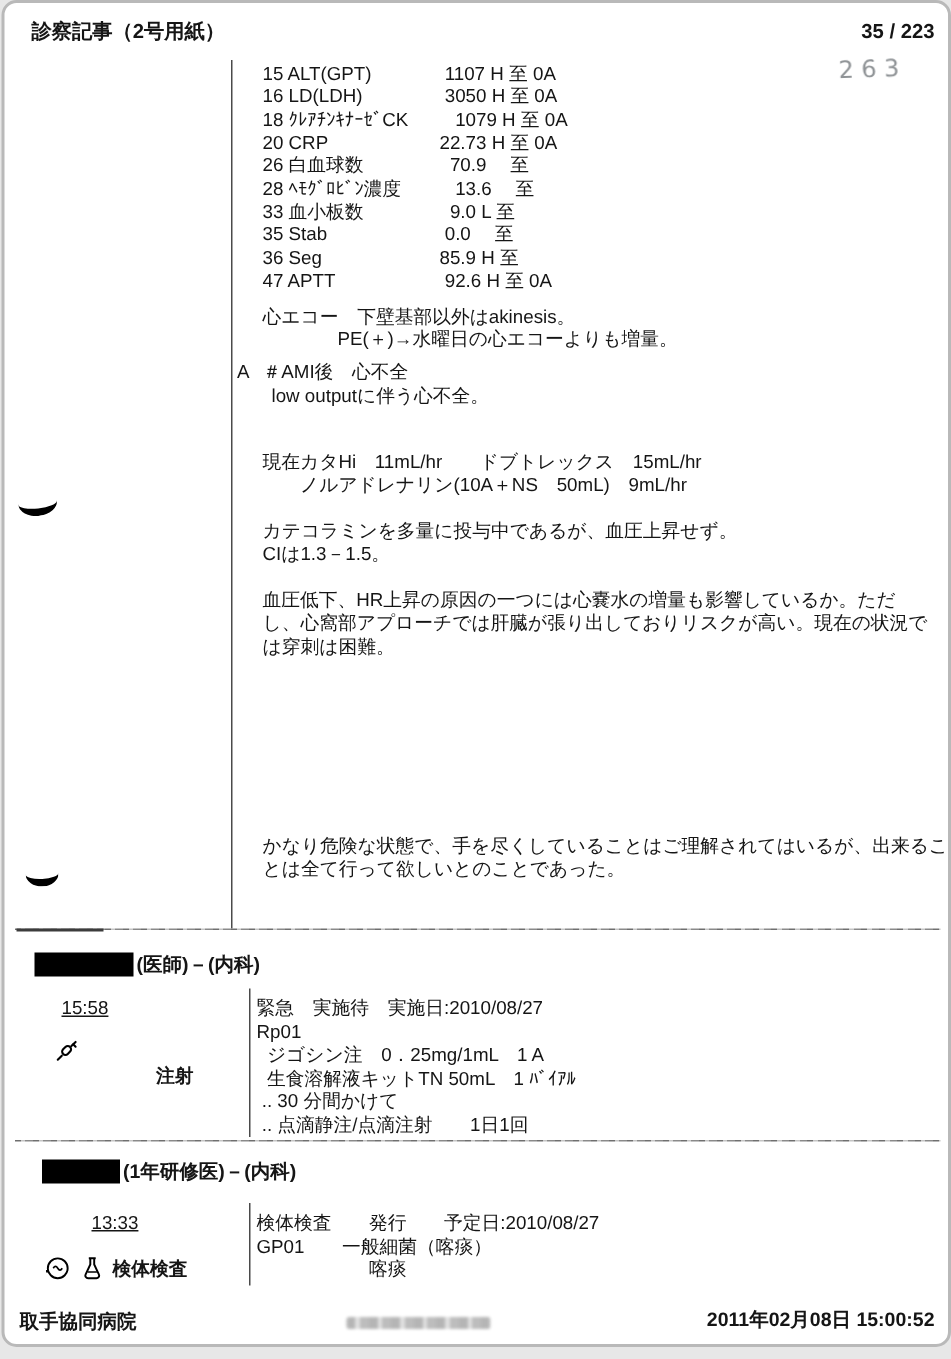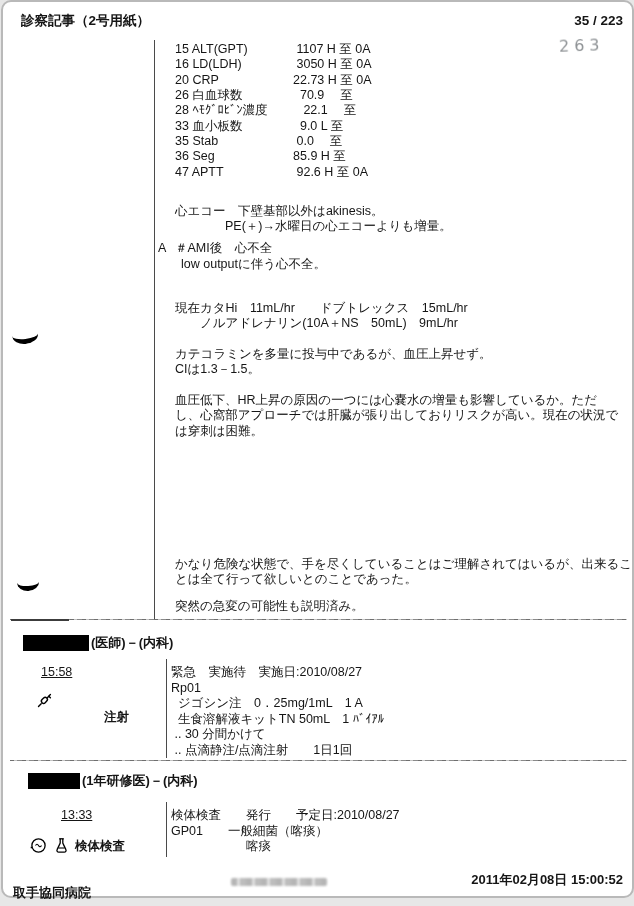--- a/index.html
+++ b/index.html
@@ -45,30 +45,34 @@
     <div class="labs">
       <div class="lab-row">
           <span class="lab-name">15 ALT(GPT)</span>
           <span class="lab-value"> 1107 H 至 0A</span>
         </div>
       <div class="lab-row">
           <span class="lab-name">16 LD(LDH)</span>
           <span class="lab-value"> 3050 H 至 0A</span>
         </div>
       <div class="lab-row">
+          <span class="lab-name">18 ｸﾚｱﾁﾝｷﾅｰｾﾞCK</span>
+          <span class="lab-value">   1079 H 至 0A</span>
+        </div>
+      <div class="lab-row">
           <span class="lab-name">20 CRP</span>
           <span class="lab-value">22.73 H 至 0A</span>
         </div>
       <div class="lab-row">
           <span class="lab-name">26 白血球数</span>
           <span class="lab-value">  70.9　 至</span>
         </div>
       <div class="lab-row">
           <span class="lab-name">28 ﾍﾓｸﾞﾛﾋﾞﾝ濃度</span>
-          <span class="lab-value">   22.1　 至</span>
+          <span class="lab-value">   13.6　 至</span>
         </div>
       <div class="lab-row">
           <span class="lab-name">33 血小板数</span>
           <span class="lab-value">  9.0 L 至</span>
         </div>
       <div class="lab-row">
           <span class="lab-name">35 Stab</span>
           <span class="lab-value"> 0.0　 至</span>
         </div>
       <div class="lab-row">
@@ -88,21 +92,20 @@
     <div class="t" style="left:178px;top:255px;">low outputに伴う心不全。</div>
     <div class="t" style="left:172px;top:299px;">現在カタHi　11mL/hr　　ドブトレックス　15mL/hr
 　　ノルアドレナリン(10A＋NS　50mL)　9mL/hr</div>
     <div class="t" style="left:172px;top:345px;">カテコラミンを多量に投与中であるが、血圧上昇せず。
 CIは1.3－1.5。</div>
     <div class="t" style="left:172px;top:391px;">血圧低下、HR上昇の原因の一つには心嚢水の増量も影響しているか。ただ
 し、心窩部アプローチでは肝臓が張り出しておりリスクが高い。現在の状況で
 は穿刺は困難。</div>
     <div class="t" style="left:172px;top:555px;">かなり危険な状態で、手を尽くしていることはご理解されてはいるが、出来るこ
 とは全て行って欲しいとのことであった。</div>
-    <div class="t" style="left:172px;top:597px;">突然の急変の可能性も説明済み。</div>
 
     <div class="hsep" style="top:617px;"></div>
     <div class="hsep-dark" style="left:8px;top:617px;width:58px;"></div>
     <div class="redact" style="left:20px;top:633px;width:66px;height:16px;"></div>
     <div class="t bold" style="left:88px;top:633px;font-size:13px;">(医師)－(内科)</div>
     <div class="vline" style="left:163px;top:657px;height:99px;"></div>
     <div class="t underline" style="left:38px;top:663px;">15:58</div>
     <div class="icon" style="left:33px;top:690px;">
       <svg width="17" height="17" viewBox="0 0 17 17">
           <g stroke="#000" fill="none" stroke-width="1.4" stroke-linecap="round">
@@ -142,17 +145,17 @@
             <path d="M7.2 1.8 v4.2 L4.1 12.6 a1.8 1.8 0 0 0 1.7 2.6 h5.4 a1.8 1.8 0 0 0 1.7 -2.6 L9.8 6 V1.8"></path>
             <path d="M5.4 11 h6.2" stroke-width="1.1"></path>
           </g>
         </svg>
     </div>
     <div class="t bold" style="left:72px;top:837px;">検体検査</div>
     <div class="t" style="left:168px;top:806px;">検体検査　　発行　　予定日:2010/08/27</div>
     <div class="t" style="left:168px;top:822px;">GP01　　一般細菌（喀痰）
 　　　　　　喀痰</div>
 
-    <div class="t bold" style="left:10px;top:871px;font-size:13px;margin-top:12px;">取手協同病院</div>
+    <div class="t bold" style="left:10px;top:871px;font-size:13px;">取手協同病院</div>
     <div class="smudge"></div>
     <div class="t bold" style="top:870px;right:9px;font-size:13px;">2011年02月08日 15:00:52</div>
   </div>
 </div>
 
 </body></html>

